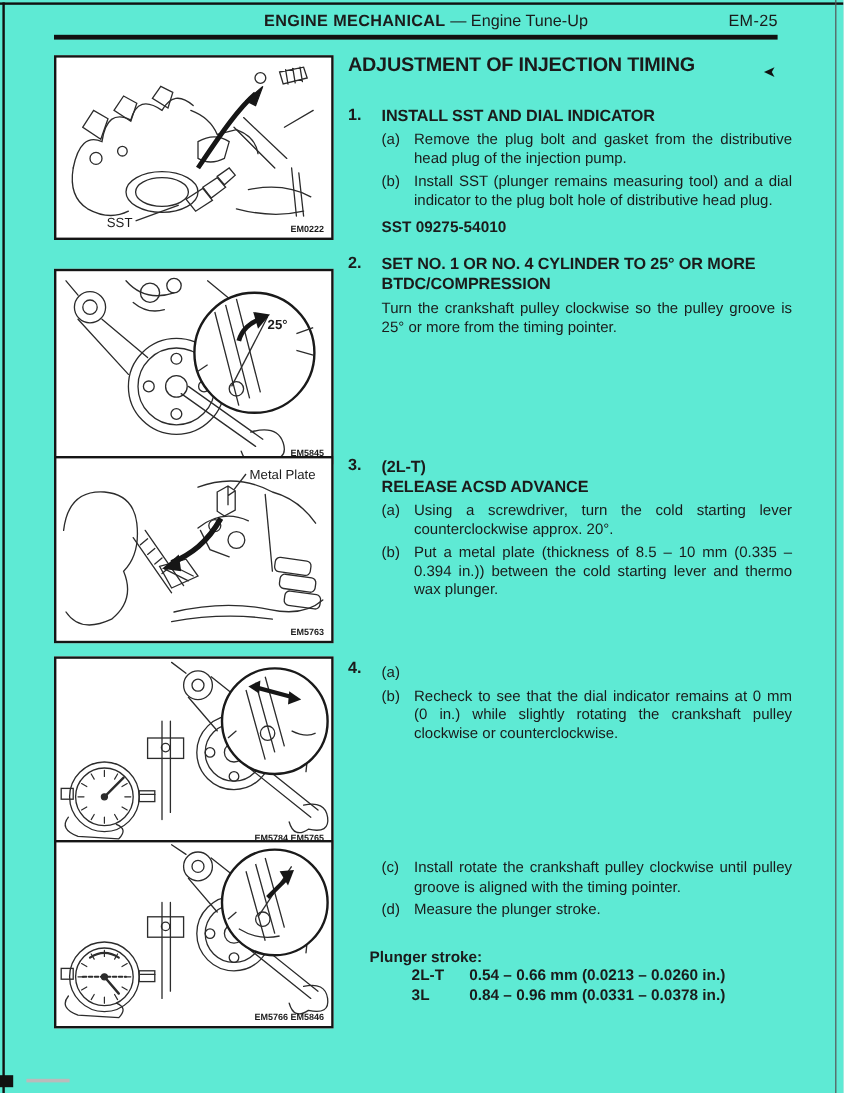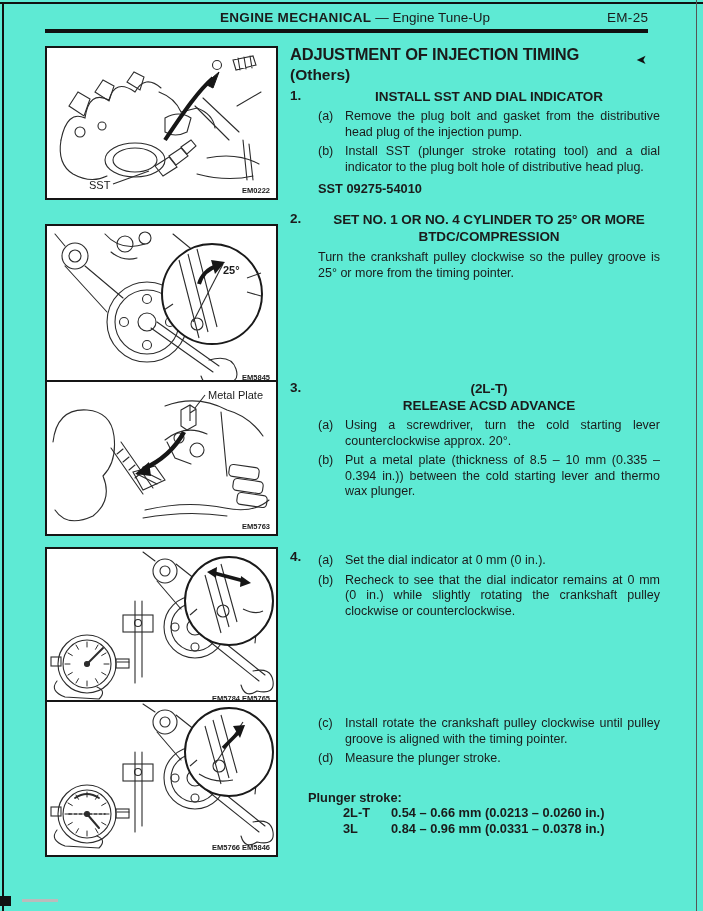--- a/index.html
+++ b/index.html
@@ -31,21 +31,21 @@
   
   .title-block{position:absolute;left:290px;top:44px;width:386px;}
   .doc-title{font-size:16.5px;font-weight:bold;letter-spacing:-0.2px;line-height:21px;}
   .doc-subtitle{font-size:15.5px;font-weight:bold;line-height:20px;}
   .pointer-arrow{position:absolute;left:636px;top:53px;font-size:13px;color:#111;transform:scaleX(-1);line-height:13px;}
 
   .section{position:absolute;left:290px;width:370px;}
   .sec-row{display:flex;}
   .sec-num{width:28px;font-size:13.5px;font-weight:bold;flex:none;}
   .sec-body{width:342px;}
-  .sec-head{font-size:13.5px;font-weight:bold;letter-spacing:-0.1px;line-height:17px;margin-bottom:3px;text-align:center;}
+  .sec-head{font-size:13.5px;font-weight:bold;letter-spacing:-0.1px;line-height:17px;margin-bottom:3px;}
   .item{display:flex;margin-top:4px;}
   .item-label{width:27px;flex:none;font-size:12.5px;line-height:15.6px;}
   .item-text{font-size:12.5px;line-height:15.6px;text-align:justify;margin:0;}
   .plain-para{font-size:12.5px;line-height:15.6px;text-align:justify;margin-top:5px;}
   .sst-note{font-size:12.8px;font-weight:bold;margin-top:6px;}
   .cont-block{position:absolute;left:318px;width:342px;}
   .spec{margin-top:23px;}
   .spec-label{font-size:12.8px;font-weight:bold;margin-left:-10px;}
   .spec-row{display:flex;font-size:12.8px;font-weight:bold;line-height:16px;margin-left:25px;}
   .spec-model{width:48px;flex:none;}
@@ -265,36 +265,35 @@
       <g>
         <path d="M176 46 L192 30" stroke="#161616" stroke-width="3.5" fill="none"></path>
         <path d="M186 24 L198 23 L193 36 Z" fill="#161616"></path>
       </g>
       <text class="figcode" x="223" y="148" text-anchor="end">EM5766 EM5846</text>
     </svg>
   </div>
 
   <div class="title-block">
     <div class="doc-title">ADJUSTMENT OF INJECTION TIMING</div>
-    <div class="doc-subtitle">(Others)</div>
   </div>
   <div class="pointer-arrow">➤</div>
 
   <div class="section" style="top:88px;">
     <div class="sec-row">
       <span class="sec-num">1.</span>
       <div class="sec-body">
         <div class="sec-head">INSTALL SST AND DIAL INDICATOR</div>
         <div class="item">
           <span class="item-label">(a)</span>
           <p class="item-text">Remove the plug bolt and gasket from the distributive head plug of the injection pump.</p>
         </div>
         <div class="item">
           <span class="item-label">(b)</span>
-          <p class="item-text">Install SST (plunger stroke rotating tool) and a dial indicator to the plug bolt hole of distributive head plug.</p>
+          <p class="item-text">Install SST (plunger remains measuring tool) and a dial indicator to the plug bolt hole of distributive head plug.</p>
         </div>
         <div class="sst-note">SST 09275-54010</div>
       </div>
     </div>
   </div>
 
   <div class="section" style="top:211px;">
     <div class="sec-row">
       <span class="sec-num">2.</span>
       <div class="sec-body">
@@ -321,21 +320,20 @@
       </div>
     </div>
   </div>
 
   <div class="section" style="top:549px;">
     <div class="sec-row">
       <span class="sec-num">4.</span>
       <div class="sec-body">
         <div class="item">
           <span class="item-label">(a)</span>
-          <p class="item-text">Set the dial indicator at 0 mm (0 in.).</p>
         </div>
         <div class="item">
           <span class="item-label">(b)</span>
           <p class="item-text">Recheck to see that the dial indicator remains at 0 mm (0 in.) while slightly rotating the crankshaft pulley clockwise or counterclockwise.</p>
         </div>
       </div>
     </div>
   </div>
 
   <div class="cont-block" style="top:716px;">

